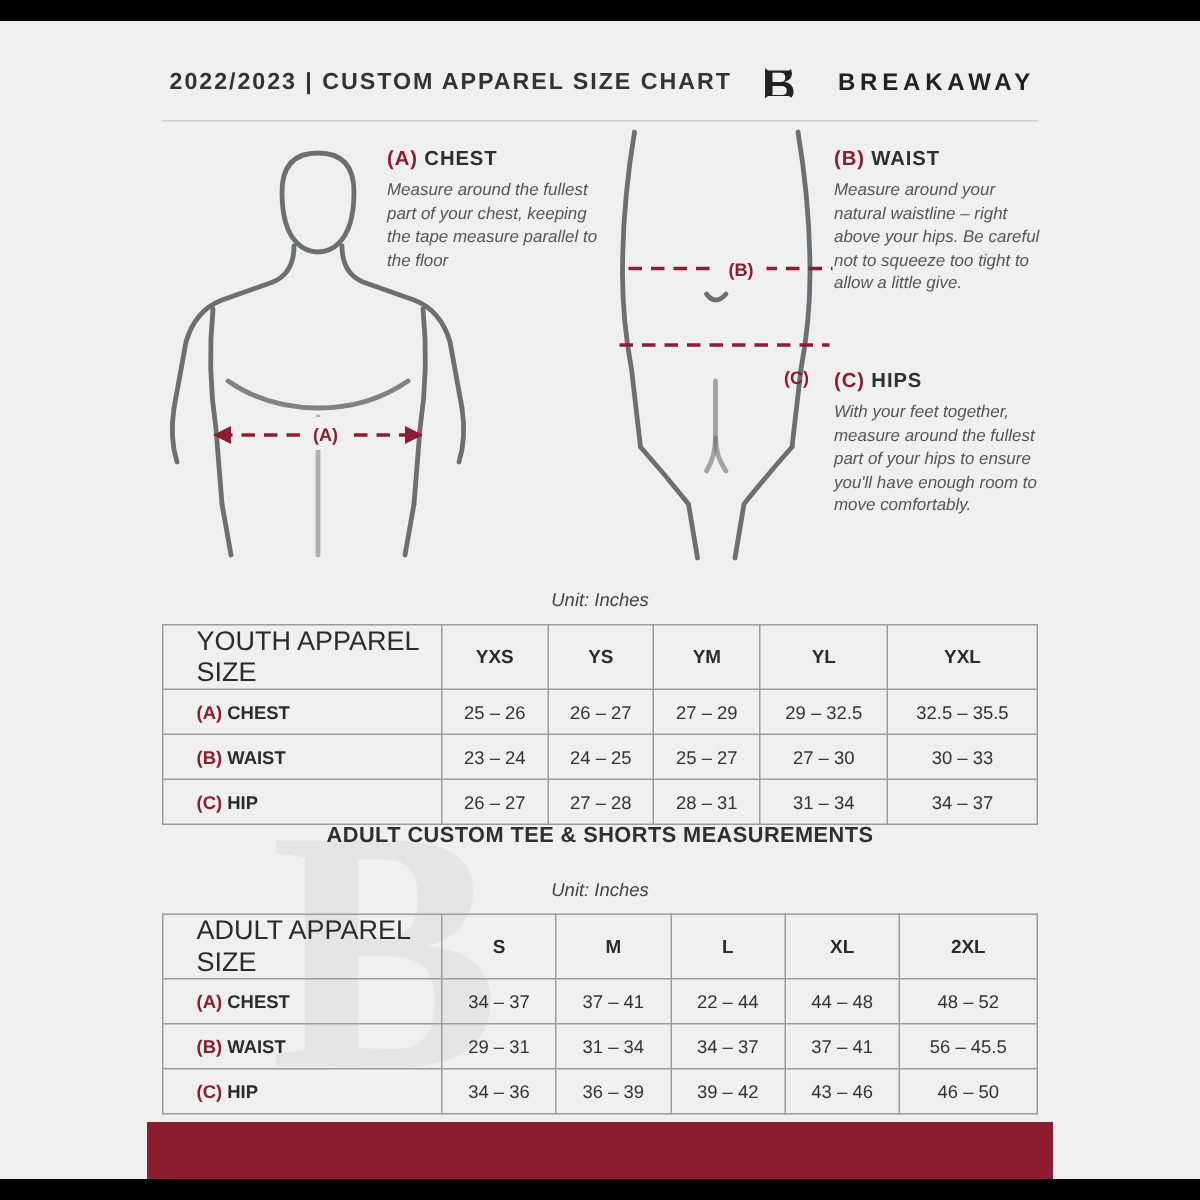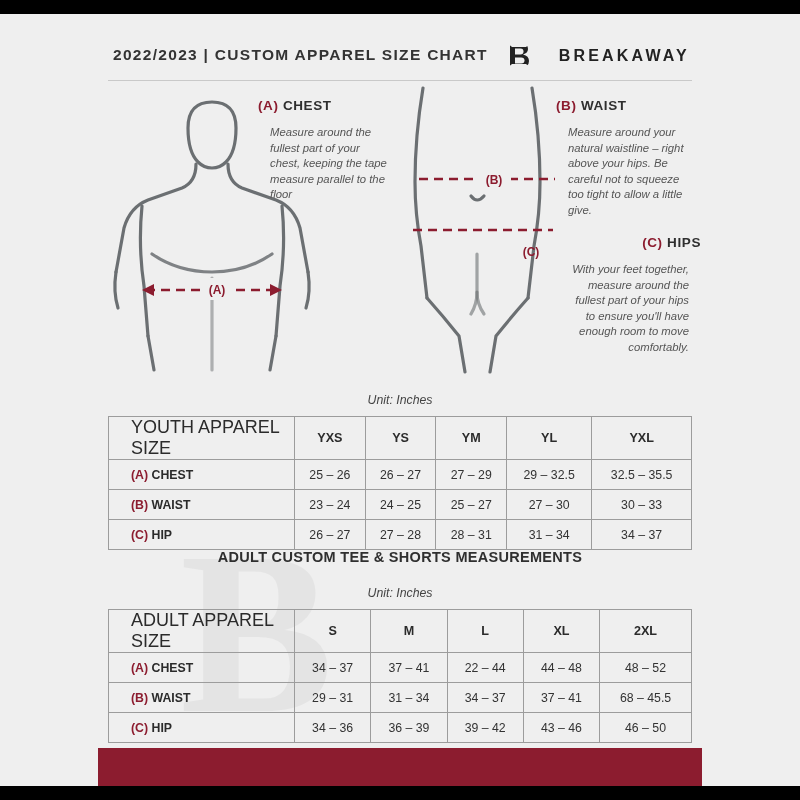--- a/index.html
+++ b/index.html
@@ -83,29 +83,29 @@
   .blk { position: absolute; z-index: 3; }
   .blk h3 {
     margin: 0 0 7px 0;
     font-size: 13.5px;
     font-weight: 700;
     letter-spacing: .6px;
     color: #2f2f2f;
   }
   .blk h3 .tag { color: #8c1c2f; }
   .blk p {
-    margin: 12px;
+    margin: 0;
     font-size: 11.3px;
     line-height: 15.6px;
     font-style: italic;
     color: #555;
   }
   .blk-chest { left: 258px; top: 84px; width: 145px; }
   .blk-waist { left: 556px; top: 84px; width: 140px; }
-  .blk-hips  { left: 556px; top: 221px; width: 145px; text-align: right; }
+  .blk-hips  { left: 556px; top: 232px; width: 145px; }
 
   
   .table-wrap { position: absolute; z-index: 3; width: 584px; left: 108px; }
   .tbl-title {
     text-align: center;
     font-size: 14.5px;
     font-weight: 700;
     color: #2f2f2f;
     letter-spacing: .3px;
   }
@@ -339,21 +339,21 @@
           </tr>
           <tr>
             <td class="lbl">
               <span class="tag">(B)</span>
               <span class="ltxt">WAIST</span>
             </td>
             <td>29 – 31</td>
             <td>31 – 34</td>
             <td>34 – 37</td>
             <td>37 – 41</td>
-            <td>68 – 45.5</td>
+            <td>56 – 45.5</td>
           </tr>
           <tr>
             <td class="lbl">
               <span class="tag">(C)</span>
               <span class="ltxt">HIP</span>
             </td>
             <td>34 – 36</td>
             <td>36 – 39</td>
             <td>39 – 42</td>
             <td>43 – 46</td>

